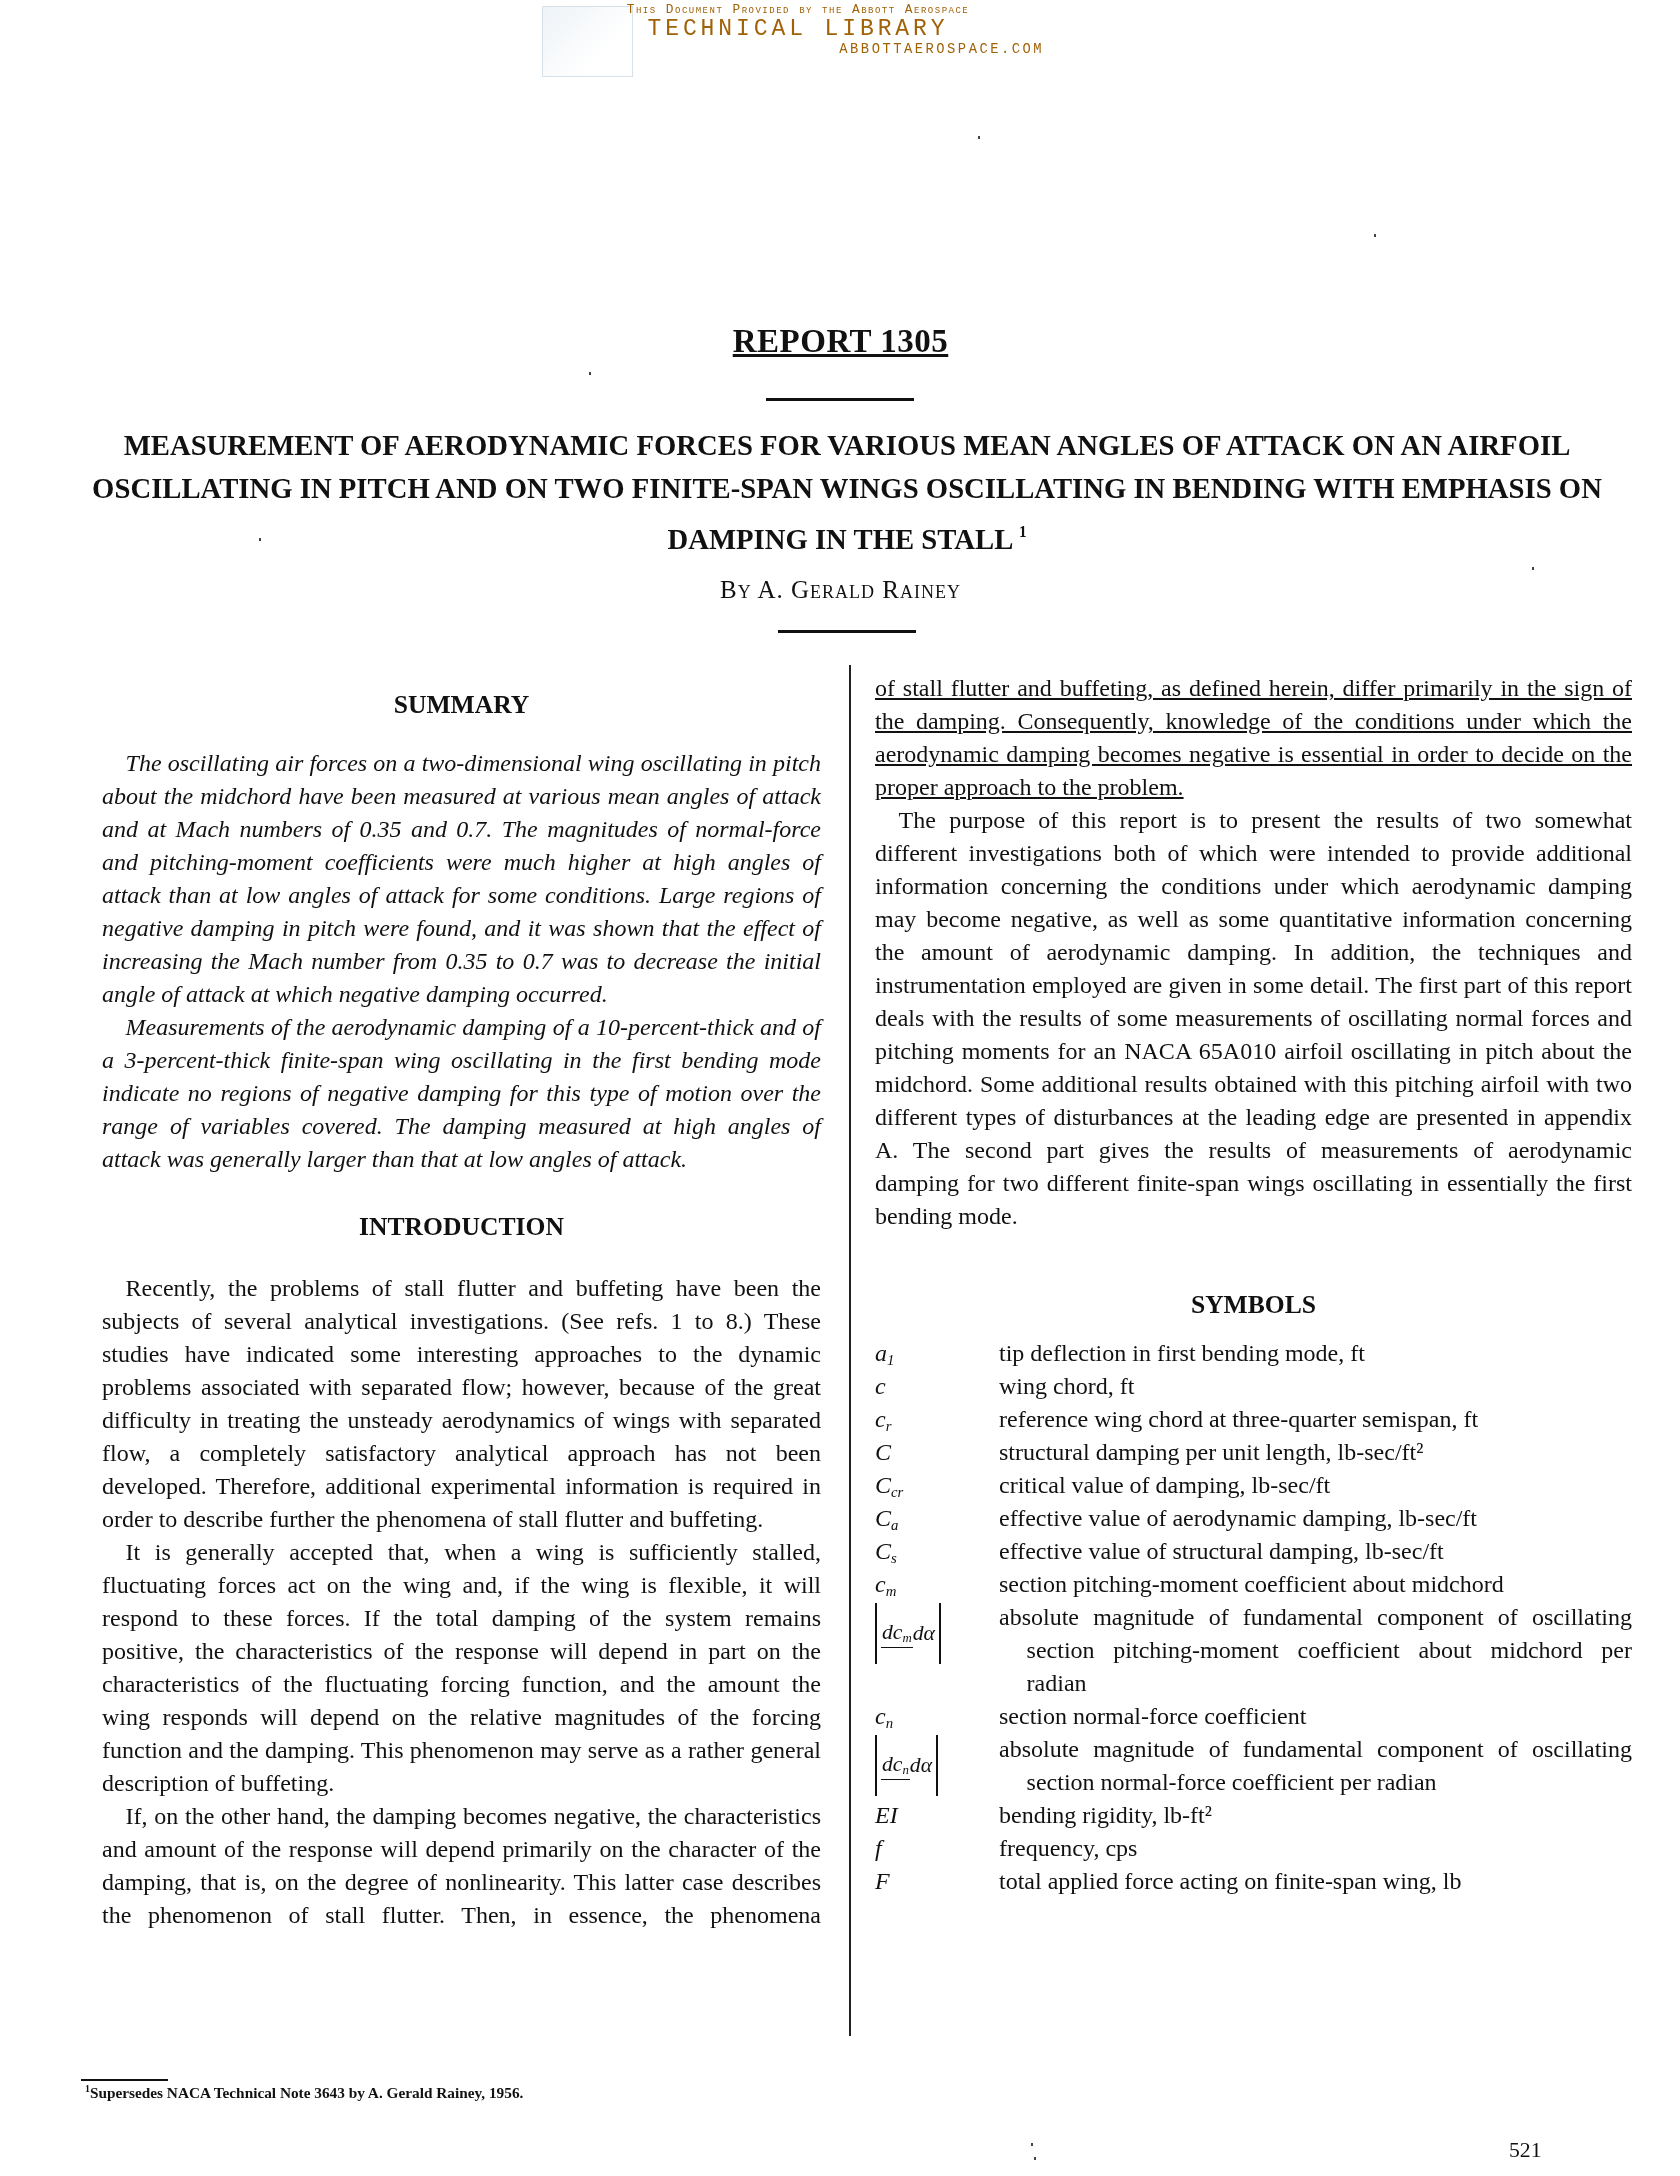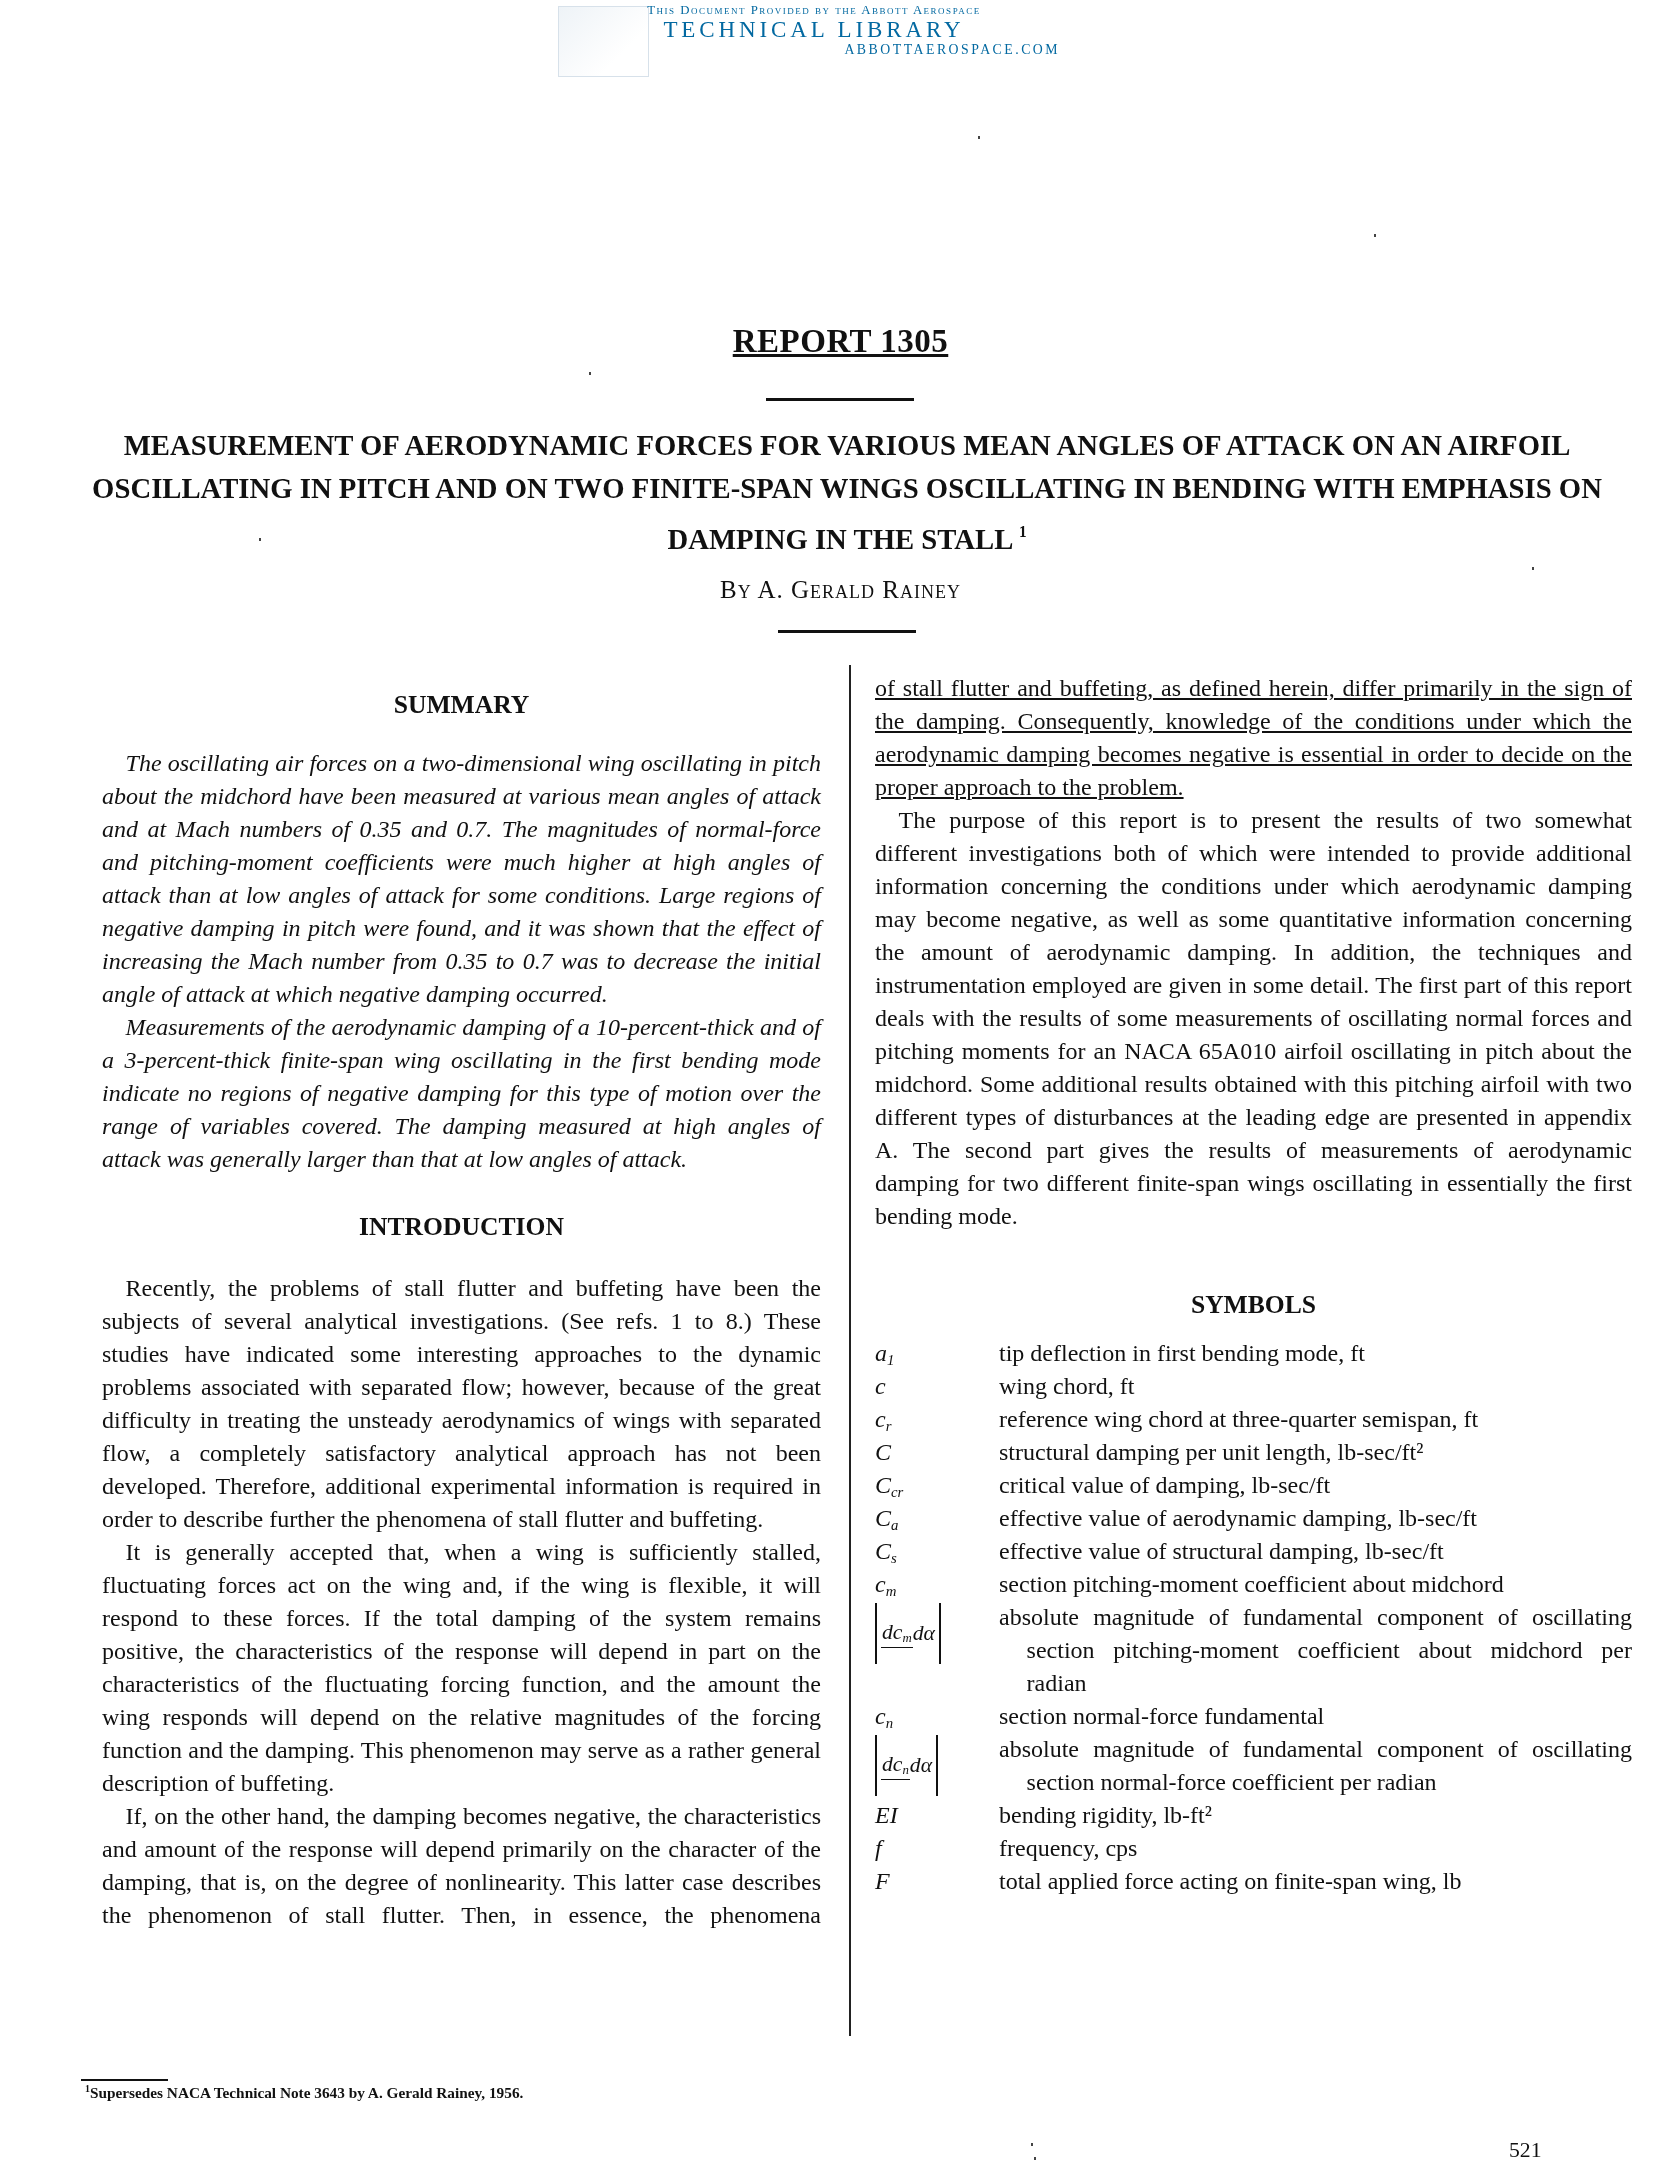--- a/index.html
+++ b/index.html
@@ -10,26 +10,26 @@
     body {
       width: 1681px;
       height: 2176px;
       position: relative;
       overflow: hidden;
       font-family: "Liberation Serif", "DejaVu Serif", serif;
       color: #111111;
     }
     .watermark {
       position: absolute;
-      left: 558px;
+      left: 542px;
       top: 3.9px;
       width: 512px;
       text-align: center;
-      color: #0369a1;
-      font-family: Liberation Serif, serif;
+      color: #a16207;
+      font-family: Liberation Mono, monospace;
       line-height: 1;
     }
     .wm-logo {
       position: absolute;
       left: 0;
       top: 2px;
       width: 89px;
       height: 69px;
       border: 1px solid #d7e1ea;
       background: linear-gradient(135deg, #eef3f7 0%, #ffffff 70%);
@@ -295,21 +295,21 @@
           <span class="frac">
             <span class="num"><span>dc</span><sub>m</sub></span>
             <span class="den">dα</span>
           </span>
         </span>
       </div>
       <div class="sym-def">absolute magnitude of fundamental component of oscillating section pitching-moment coefficient about midchord per radian</div>
     </div>
     <div class="sym-row">
       <div class="sym-term"><span>c</span><sub>n</sub></div>
-      <div class="sym-def">section normal-force fundamental</div>
+      <div class="sym-def">section normal-force coefficient</div>
     </div>
     <div class="sym-row">
       <div class="sym-term">
         <span class="frac-wrap">
           <span class="frac">
             <span class="num"><span>dc</span><sub>n</sub></span>
             <span class="den">dα</span>
           </span>
         </span>
       </div>

